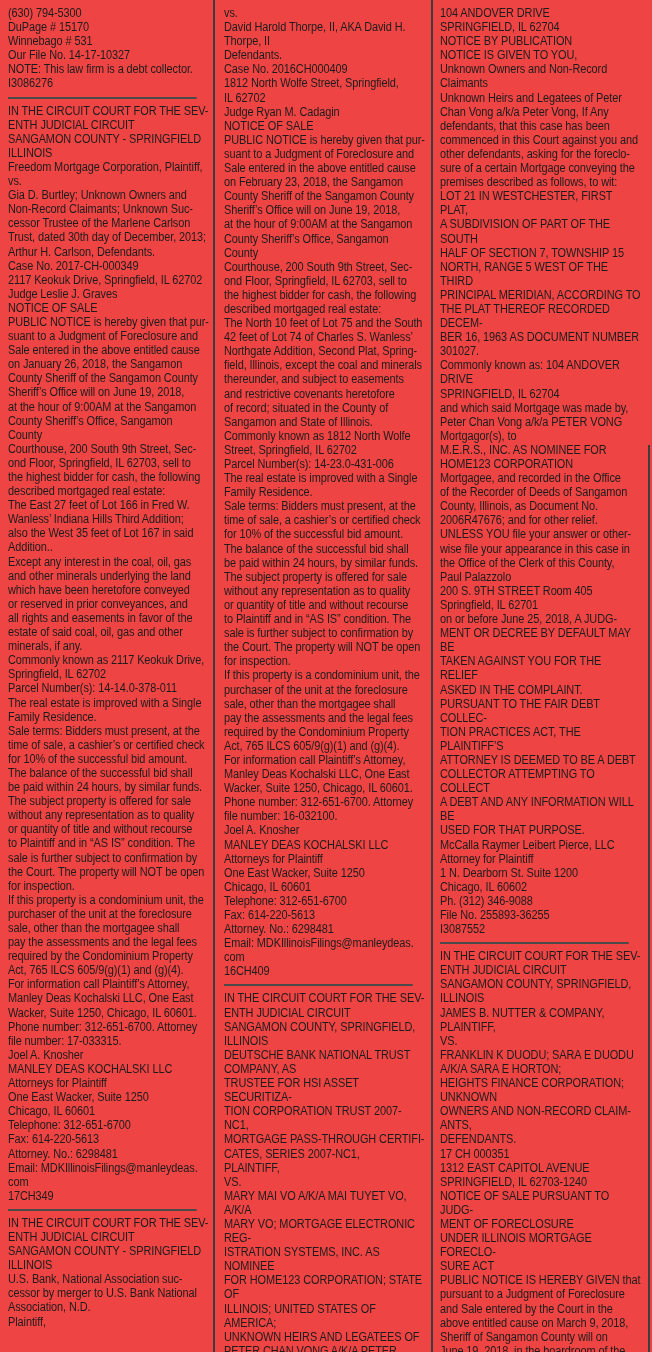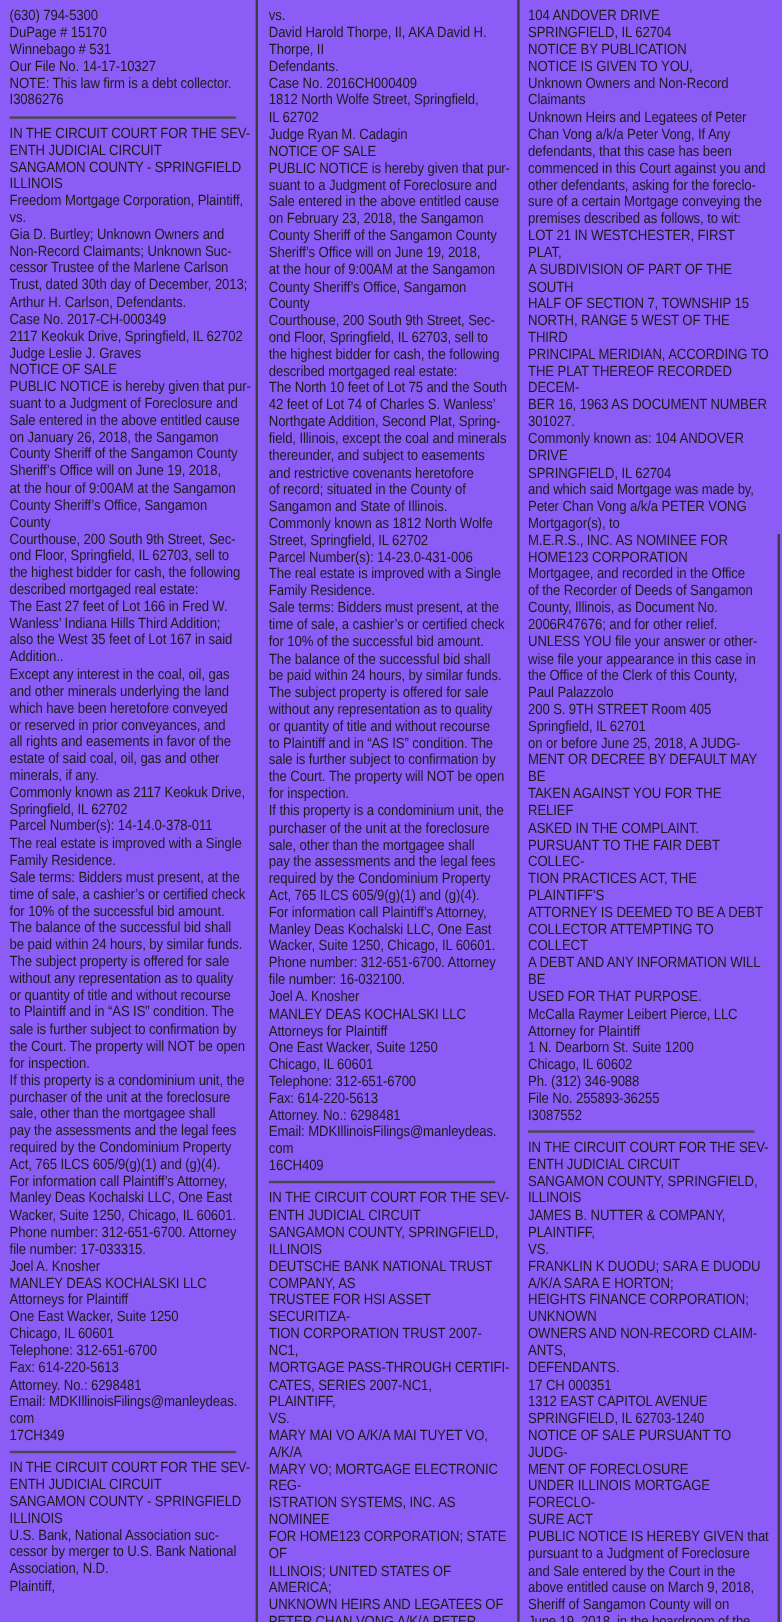--- a/index.html
+++ b/index.html
@@ -4,21 +4,21 @@
 <style>
   html, body {
     margin: 0;
     padding: 0;
     background: #ffffff;
   }
   #page {
     position: relative;
     width: 652px;
     height: 1352px;
-    background: #8b5cf6;
+    background: #ef4444;
     overflow: hidden;
     font-family: "Liberation Sans", "DejaVu Sans", sans-serif;
     color: #1c1c1c;
   }
   .col {
     position: absolute;
     top: 6px;
   }
   .col-inner {
     transform: scaleX(0.89);

